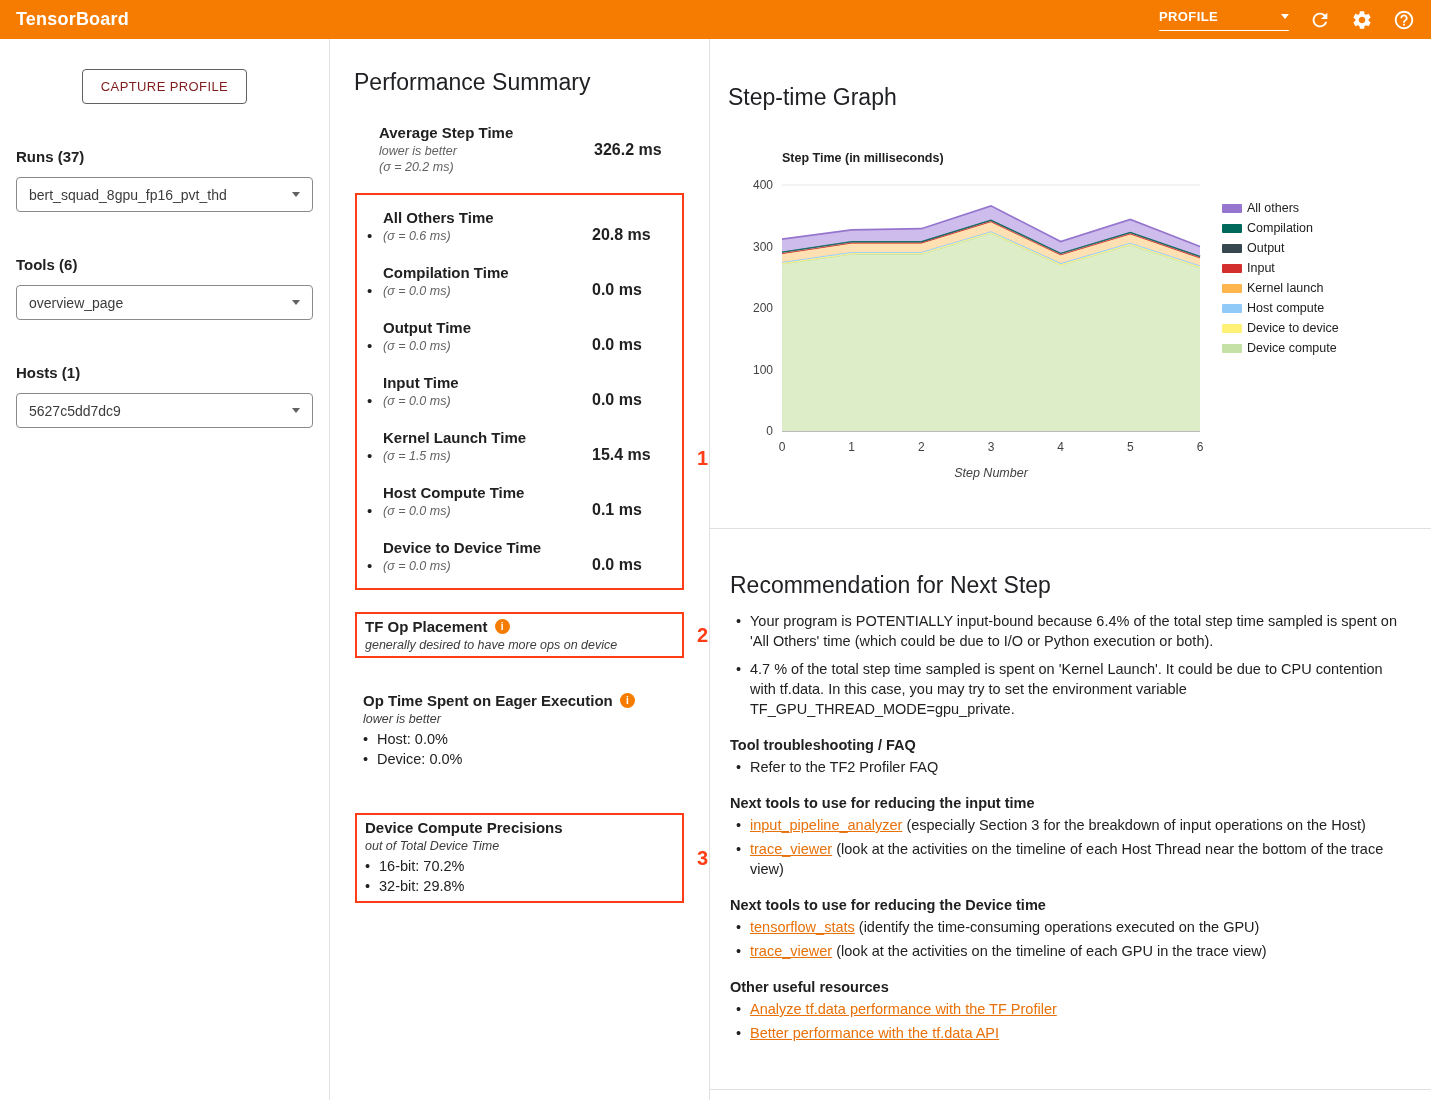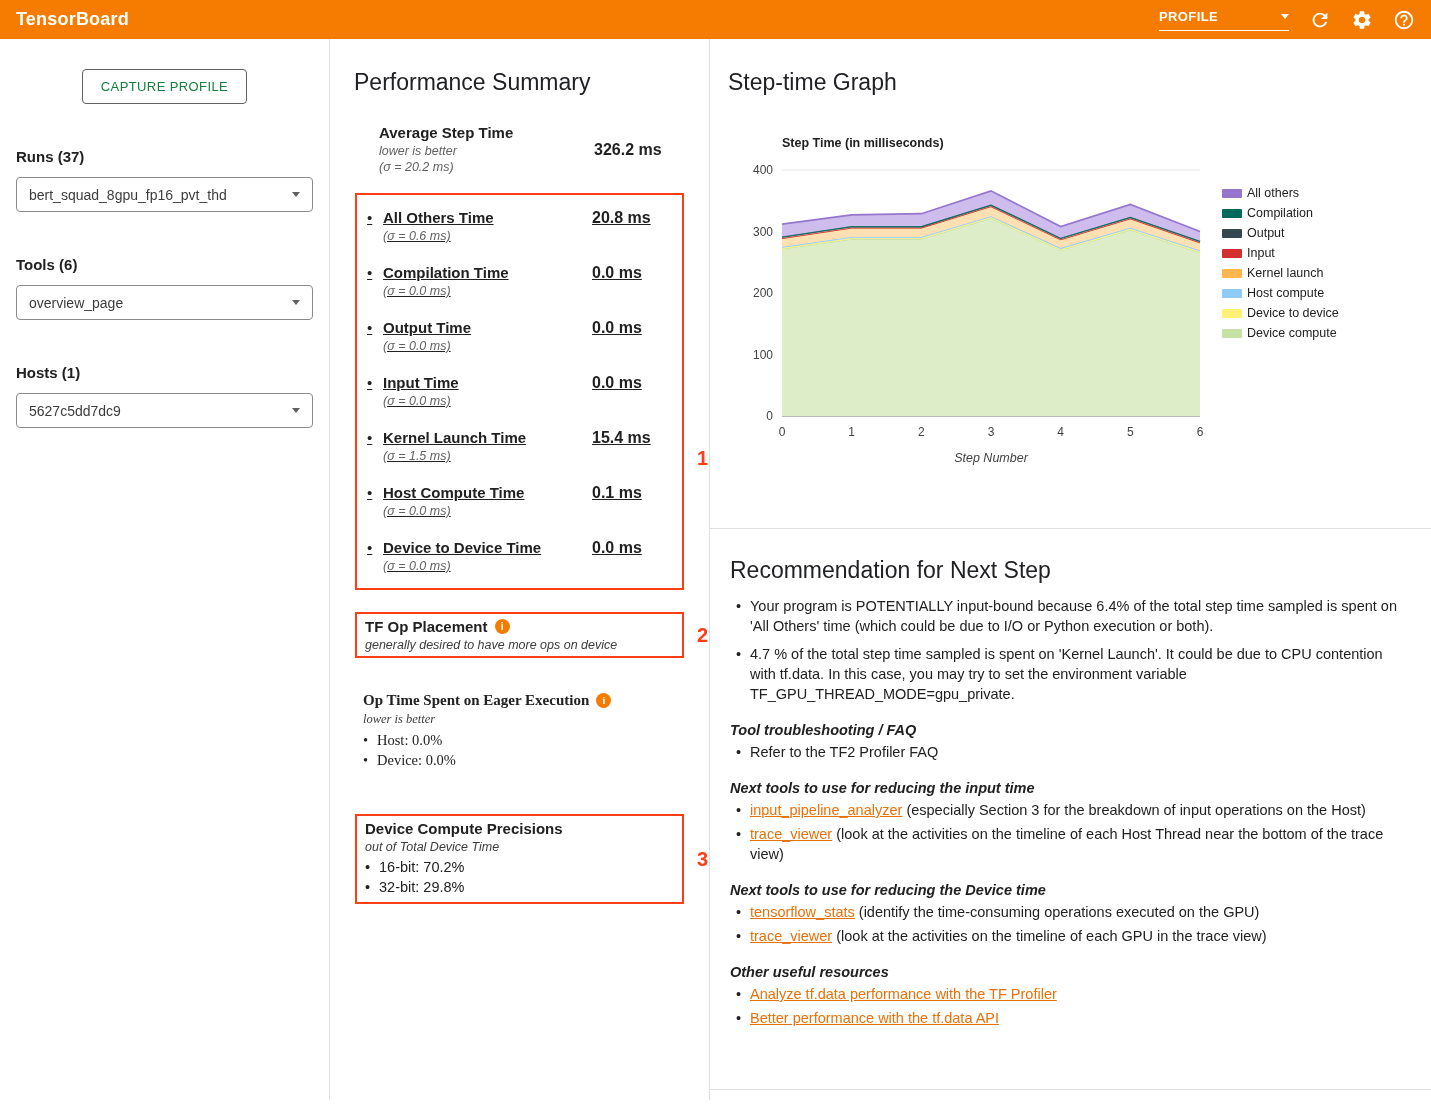--- a/index.html
+++ b/index.html
@@ -22,46 +22,46 @@
   
   .main { display: flex; height: 1061px; }
   .sidebar { width: 330px; border-right: 1px solid #e0e0e0; padding-top: 30px; flex: none; }
   .mid-col { width: 380px; border-right: 1px solid #e0e0e0; flex: none; position: relative;
     overflow: hidden; }
   .right-col { flex: 1; display: flex; flex-direction: column; overflow: hidden; }
 
   
   .capture-btn { display: block; margin: 0 auto; background: #fff; border: 1px solid #616161;
     border-radius: 4px; padding: 9px 18px; font-family: inherit; font-size: 13px;
-    font-weight: 500; letter-spacing: .4px; color: #15803d; cursor: pointer; }
+    font-weight: 500; letter-spacing: .4px; color: #7f1d1d; cursor: pointer; }
   .field-label { font-size: 15px; font-weight: 700; margin: 44px 16px 12px 16px; }
   .select-box { margin: 0 16px; height: 35px; border: 1px solid #8a8a8a; border-radius: 4px;
     display: flex; align-items: center; justify-content: space-between; padding: 0 12px;
     cursor: pointer; }
   .select-value { font-size: 14px; color: #3c3c3c; white-space: nowrap; overflow: hidden; }
   .caret-dark { width: 0; height: 0; border-left: 4px solid transparent;
     border-right: 4px solid transparent; border-top: 5px solid #616161; }
 
   
-  h1.section-h { font-size: 23px; font-weight: 400; color: #202124; }
+  h1.section-h { font-size: 23px; font-weight: 400; color: #202124; margin-top: 15px; }
   .mid-col h1.section-h { margin: 30px 0 0 24px; }
   .avg-row { display: flex; align-items: center; margin: 24px 25px 0 25px; padding: 4px 10px 4px 24px; }
   .metric-text { flex: 1; }
   .metric-label { font-size: 15px; font-weight: 700; line-height: 1.25; }
   .metric-sigma { font-size: 12.5px; font-style: italic; color: #616161; line-height: 1.3; }
   .metric-value { width: 80px; font-size: 16px; font-weight: 700; }
   .red-box { position: relative; border: 2px solid #ff3d17; margin: 14px 25px 0 25px;
     padding: 4px 8px; }
-  .metric-row { display: flex; align-items: flex-start; padding: 10px 2px; text-decoration: underline; }
+  .metric-row { display: flex; align-items: flex-end; padding: 10px 2px; }
   .bullet { width: 16px; font-size: 15px; color: #212121; }
   .bullet::before { content: "•"; }
   .annot { position: absolute; right: -26px; color: #ff3d17; font-size: 20px; font-weight: 700; }
   .annot-mid { top: 50%; transform: translateY(-50%); }
   .annot-low { top: 64%; }
-  .block { margin: 30px 25px 16px 25px; padding: 4px 8px; font-family: Liberation Serif, serif; }
+  .block { margin: 30px 25px 16px 25px; padding: 4px 8px; }
   .red-box.infoblock { margin-top: 22px; }
   .block-title-row { display: flex; align-items: center; gap: 7px; }
   .block-title { font-size: 15px; font-weight: 700; }
   .info-icon { width: 15px; height: 15px; border-radius: 50%; background: #f57c00; color: #fff;
     font-size: 10px; font-weight: 700; display: inline-flex; align-items: center;
     justify-content: center; cursor: pointer; }
   .info-icon::before { content: "i"; }
   .block-sub { font-size: 12.5px; font-style: italic; color: #3c3c3c; margin-top: 3px; }
   .dot-list { list-style: none; margin-top: 4px; }
   .dot-list li { font-size: 14.5px; line-height: 1.35; padding-left: 14px; position: relative; }
@@ -82,21 +82,21 @@
   .legend-row { display: flex; align-items: center; gap: 5px; }
   .legend-swatch { width: 20px; height: 9px; border-radius: 1px; flex: none; }
   .legend-label { font-size: 12.5px; color: #212121; }
 
   .reco-card { height: 561px; border-bottom: 1px solid #e0e0e0; padding: 28px 26px 0 20px;
     overflow: hidden; }
   .reco-bullets, .reco-list { list-style: none; margin-top: 12px; }
   .reco-bullets li, .reco-list li { font-size: 14.5px; line-height: 1.38; padding-left: 20px;
     position: relative; margin-top: 8px; max-width: 680px; }
   .reco-bullets li::before, .reco-list li::before { content: "•"; position: absolute; left: 6px; }
-  .reco-subhead { font-size: 14.5px; font-weight: 700; margin-top: 18px; font-style: italic; }
+  .reco-subhead { font-size: 14.5px; font-weight: 700; margin-top: 18px; }
   .reco-list { margin-top: 2px; }
   .reco-list li { margin-top: 4px; }
   a.reco-link { color: #e8710a; text-decoration: underline; cursor: pointer; }
 </style>
 </head>
 <body>
 
 <header class="topbar">
   <div class="topbar-title">TensorBoard</div>
   <div class="topbar-right">

